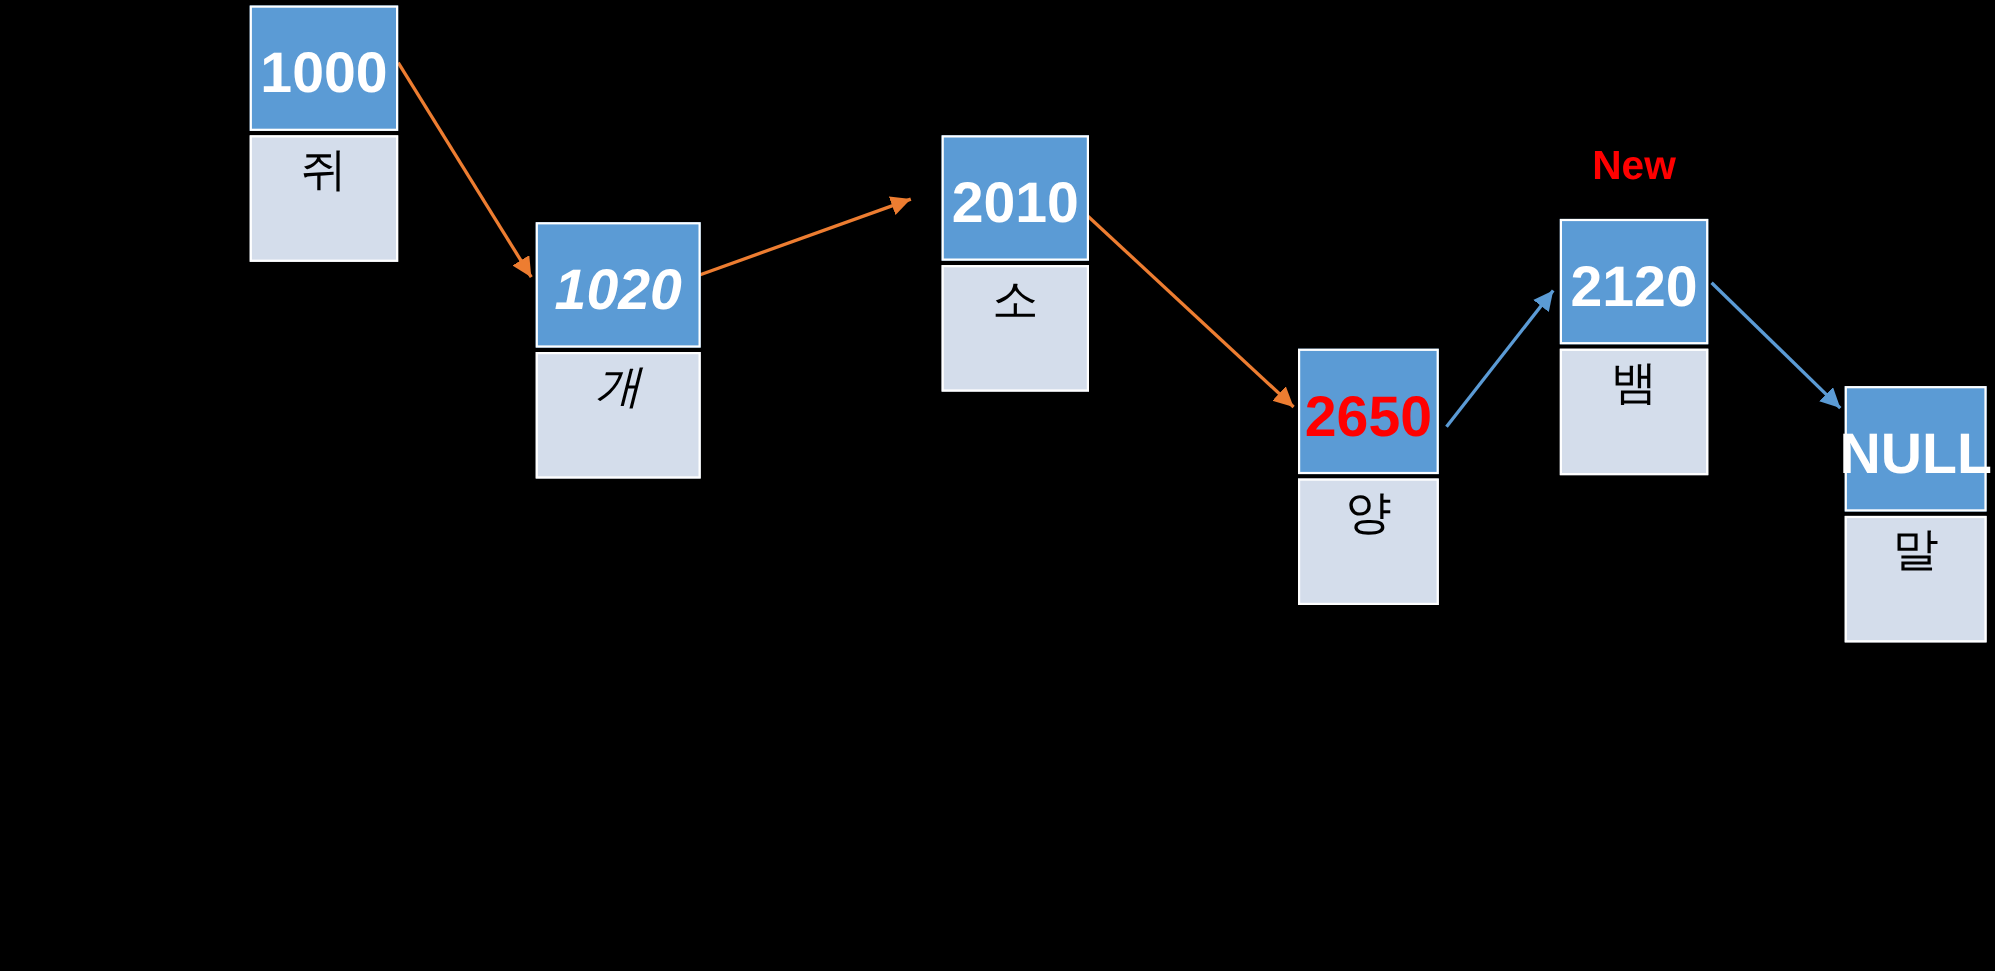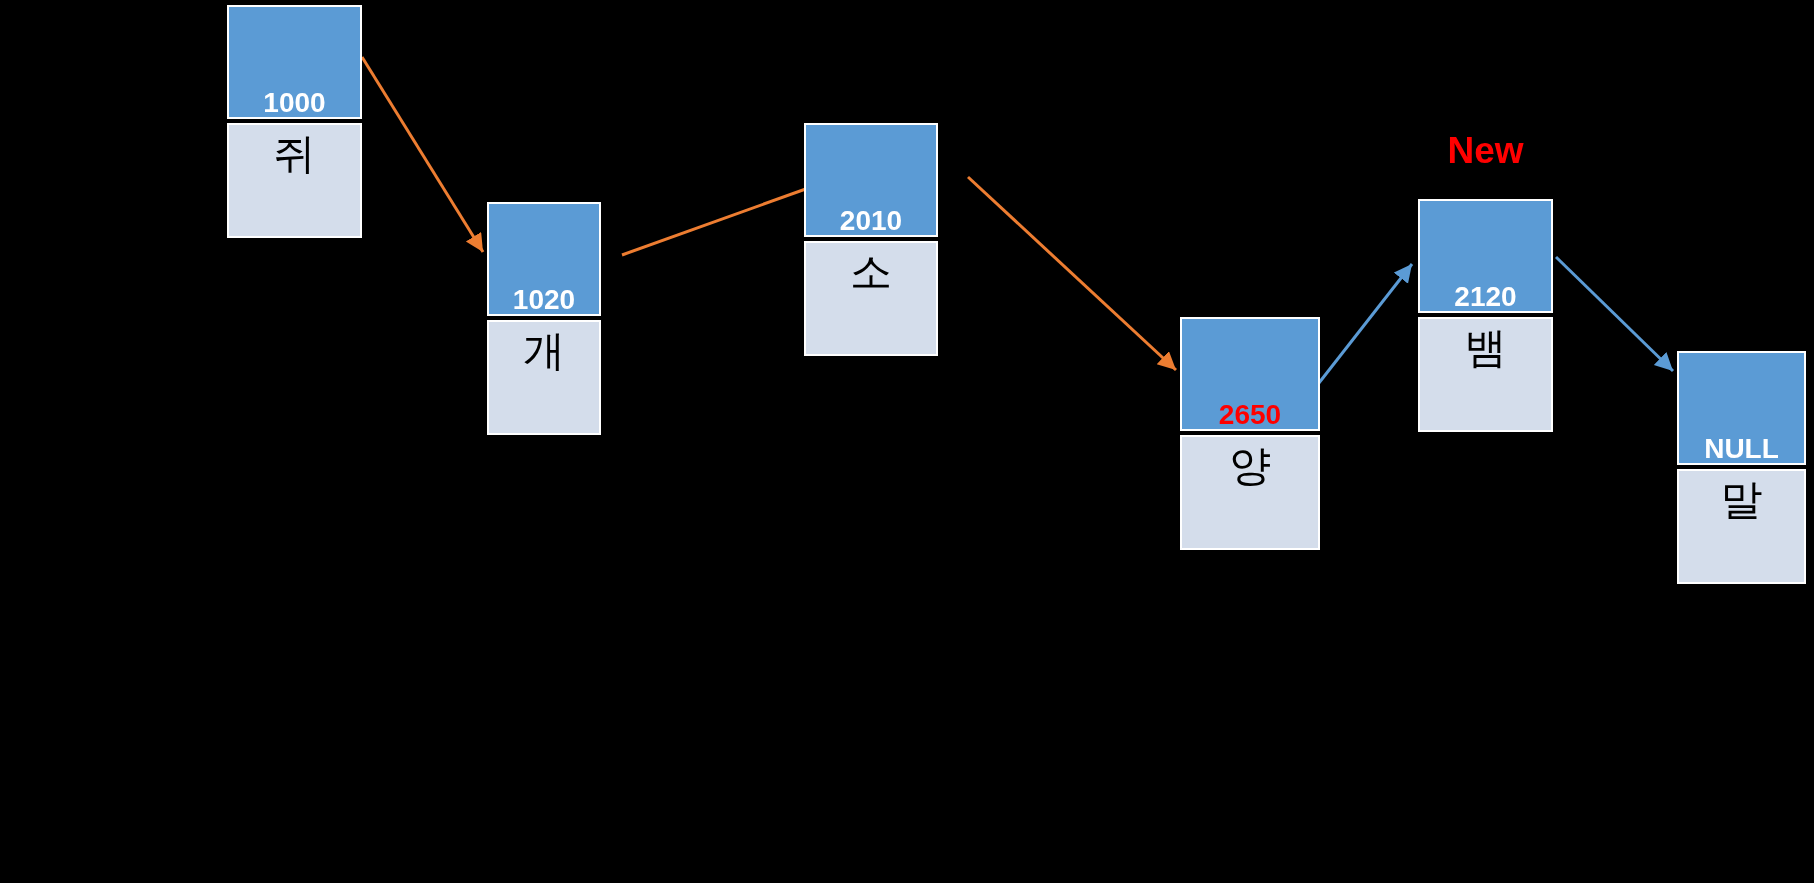--- a/index.html
+++ b/index.html
@@ -7,37 +7,37 @@
     position:relative; width:1814px; height:883px;
     background:var(--background,#000); overflow:hidden;
     font-family:"Liberation Sans", sans-serif;
   }
   .arrows { position:absolute; left:0; top:0; width:1814px; height:883px; }
   .node { position:absolute; }
   .node-header {
     box-sizing:border-box; height:114px;
     background:var(--header-blue,#5B9BD5);
     border:2px solid var(--border-white,#fff);
-    display:flex; justify-content:center; align-items:flex-end;
+    display:flex; justify-content:center; align-items:center;
     padding-top:10px;
-    color:var(--number-white,#fff); font-size:28px; font-weight:bold; line-height:1;
+    color:var(--number-white,#fff); font-size:52px; font-weight:bold; line-height:1;
   }
   .node-body {
     box-sizing:border-box; height:115px; margin-top:4px;
     background:var(--body-light,#D4DDEB);
     border:2px solid var(--border-white,#fff);
     display:flex; justify-content:center; align-items:flex-start;
     padding-top:6px;
     color:var(--text-black,#000); font-size:42px; font-weight:normal; line-height:1.1;
   }
   .addr-red { color:var(--highlight-red,#FF0000); }
   .n1 { left:227px;  top:5px;   width:135px; }
-  .n2 { left:487px;  top:202px; width:114px; }
-  .n3 { left:804px;  top:123px; width:134px; }
-  .n4 { left:1180px; top:317px; width:140px; }
+  .n2 { left:487px;  top:202px; width:150px;font-style:italic; }
+  .n3 { left:856px;  top:123px; width:134px; }
+  .n4 { left:1180px; top:317px; width:128px; }
   .n5 { left:1418px; top:199px; width:135px; }
   .n6 { left:1677px; top:315px; width:129px;margin-top:36px; }
   .new-label {
     position:absolute; left:1408px; top:132px; width:155px;
     text-align:center;
     color:var(--highlight-red,#FF0000); font-size:37px; font-weight:700; line-height:1;
   }
 </style>
 </head>
 <body>

